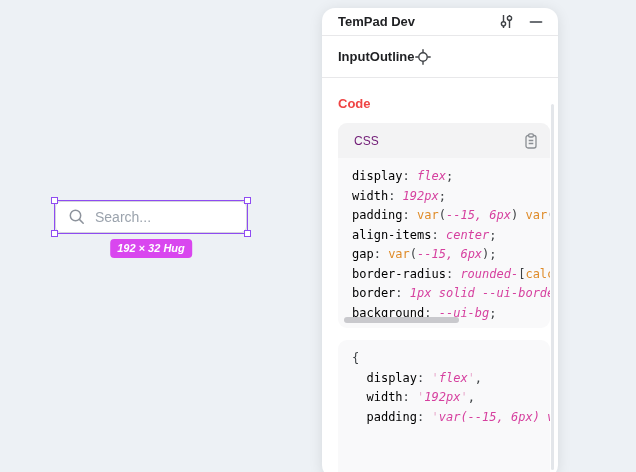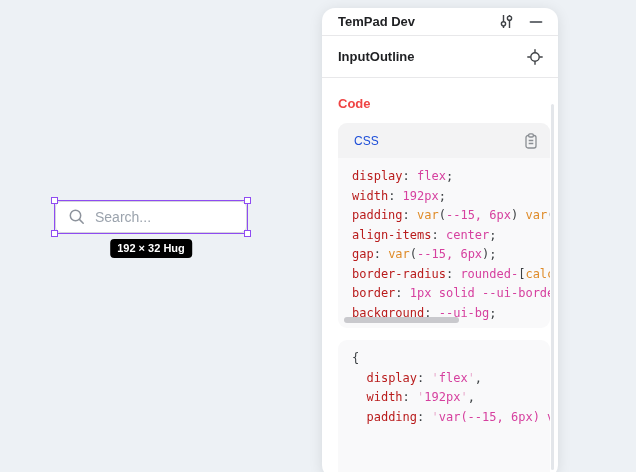--- a/index.html
+++ b/index.html
@@ -22,63 +22,63 @@
     box-sizing:border-box;border:1.5px solid #8f4bf2;pointer-events:none;
   }
   .handle{
     position:absolute;width:7px;height:7px;background:#ffffff;
     border:1.5px solid #8f4bf2;box-sizing:border-box;
   }
   .h-tl{left:-4px;top:-4px;} .h-tr{right:-4px;top:-4px;}
   .h-bl{left:-4px;bottom:-4px;} .h-br{right:-4px;bottom:-4px;}
   .size-badge{
     position:absolute;left:151px;top:239px;transform:translateX(-50%);
-    background:#000000;color:#ffffff;font-size:11px;font-weight:bold;
-    padding:4px 7px;border-radius:4px;white-space:nowrap;line-height:1;
+    background:#d946ef;color:#ffffff;font-size:11px;font-weight:bold;
+    padding:4px 7px;border-radius:4px;white-space:nowrap;line-height:1;font-style:italic;
   }
   
   .panel{
     position:absolute;left:322px;top:8px;width:236px;height:470px;
     background:#ffffff;border-radius:13px;
     box-shadow:0 2px 14px rgba(0,0,0,.10);
     overflow:hidden;
   }
   .panel-header{
     height:28px;display:flex;align-items:center;justify-content:space-between;
     padding:0 15px 0 16px;border-bottom:1px solid #e8e8ea;box-sizing:border-box;
   }
   .panel-title{font-size:13px;font-weight:bold;color:#1f2023;}
   .hdr-icons{display:flex;align-items:center;gap:15px;}
   .icon-btn{display:flex;align-items:center;justify-content:center;cursor:pointer;}
   .component-row{
-    height:42px;display:flex;align-items:center;justify-content:space-between;
+    height:42px;display:flex;align-items:center;justify-content:flex-start;
     padding:0 15px 0 16px;border-bottom:1px solid #e8e8ea;box-sizing:border-box;
   }
   .component-name{font-size:13px;font-weight:bold;color:#1f2023;}
   .code-section{padding:16px 12px 0 16px;}
   .section-title{font-size:13px;font-weight:bold;color:#ef4444;margin:2px 0 12px 0;}
   .code-block{
     width:212px;border-radius:9px;overflow:hidden;background:#f9f9fa;
     margin-bottom:12px;position:relative;
   }
   .code-block-header{
     height:35px;background:#f3f3f4;display:flex;align-items:center;
     justify-content:space-between;padding:0 12px 0 16px;box-sizing:border-box;
   }
-  .code-block-label{font-size:12px;color:#1d4ed8;}
+  .code-block-label{font-size:12px;color:#701a75;}
   .code-body{
     padding:9px 0 12px 14px;font-family:"DejaVu Sans Mono", monospace;
     font-size:12px;line-height:19.5px;white-space:pre;overflow:hidden;
     color:#3c4043;
   }
   .css-block .code-body{height:149px;}
   .js-block{height:160px;margin-bottom:0;}
-  .tok-prop{color:#b91c1c;}
+  .tok-prop{color:#000000;}
   .tok-pun{color:#3c4043;}
-  .tok-val{color:#d6409f;}
+  .tok-val{color:#d6409f;font-style:italic;}
   .tok-kw{color:#df8b28;}
   .tok-quo{color:#e8aacd;}
   .hscrollbar{
     position:absolute;left:6px;bottom:5px;width:115px;height:6px;
     background:#c9c9cd;border-radius:3px;
   }
   .vscrollbar{
     position:absolute;right:4px;top:96px;width:3px;height:366px;
     background:#e3e6ea;border-radius:2px;
   }

